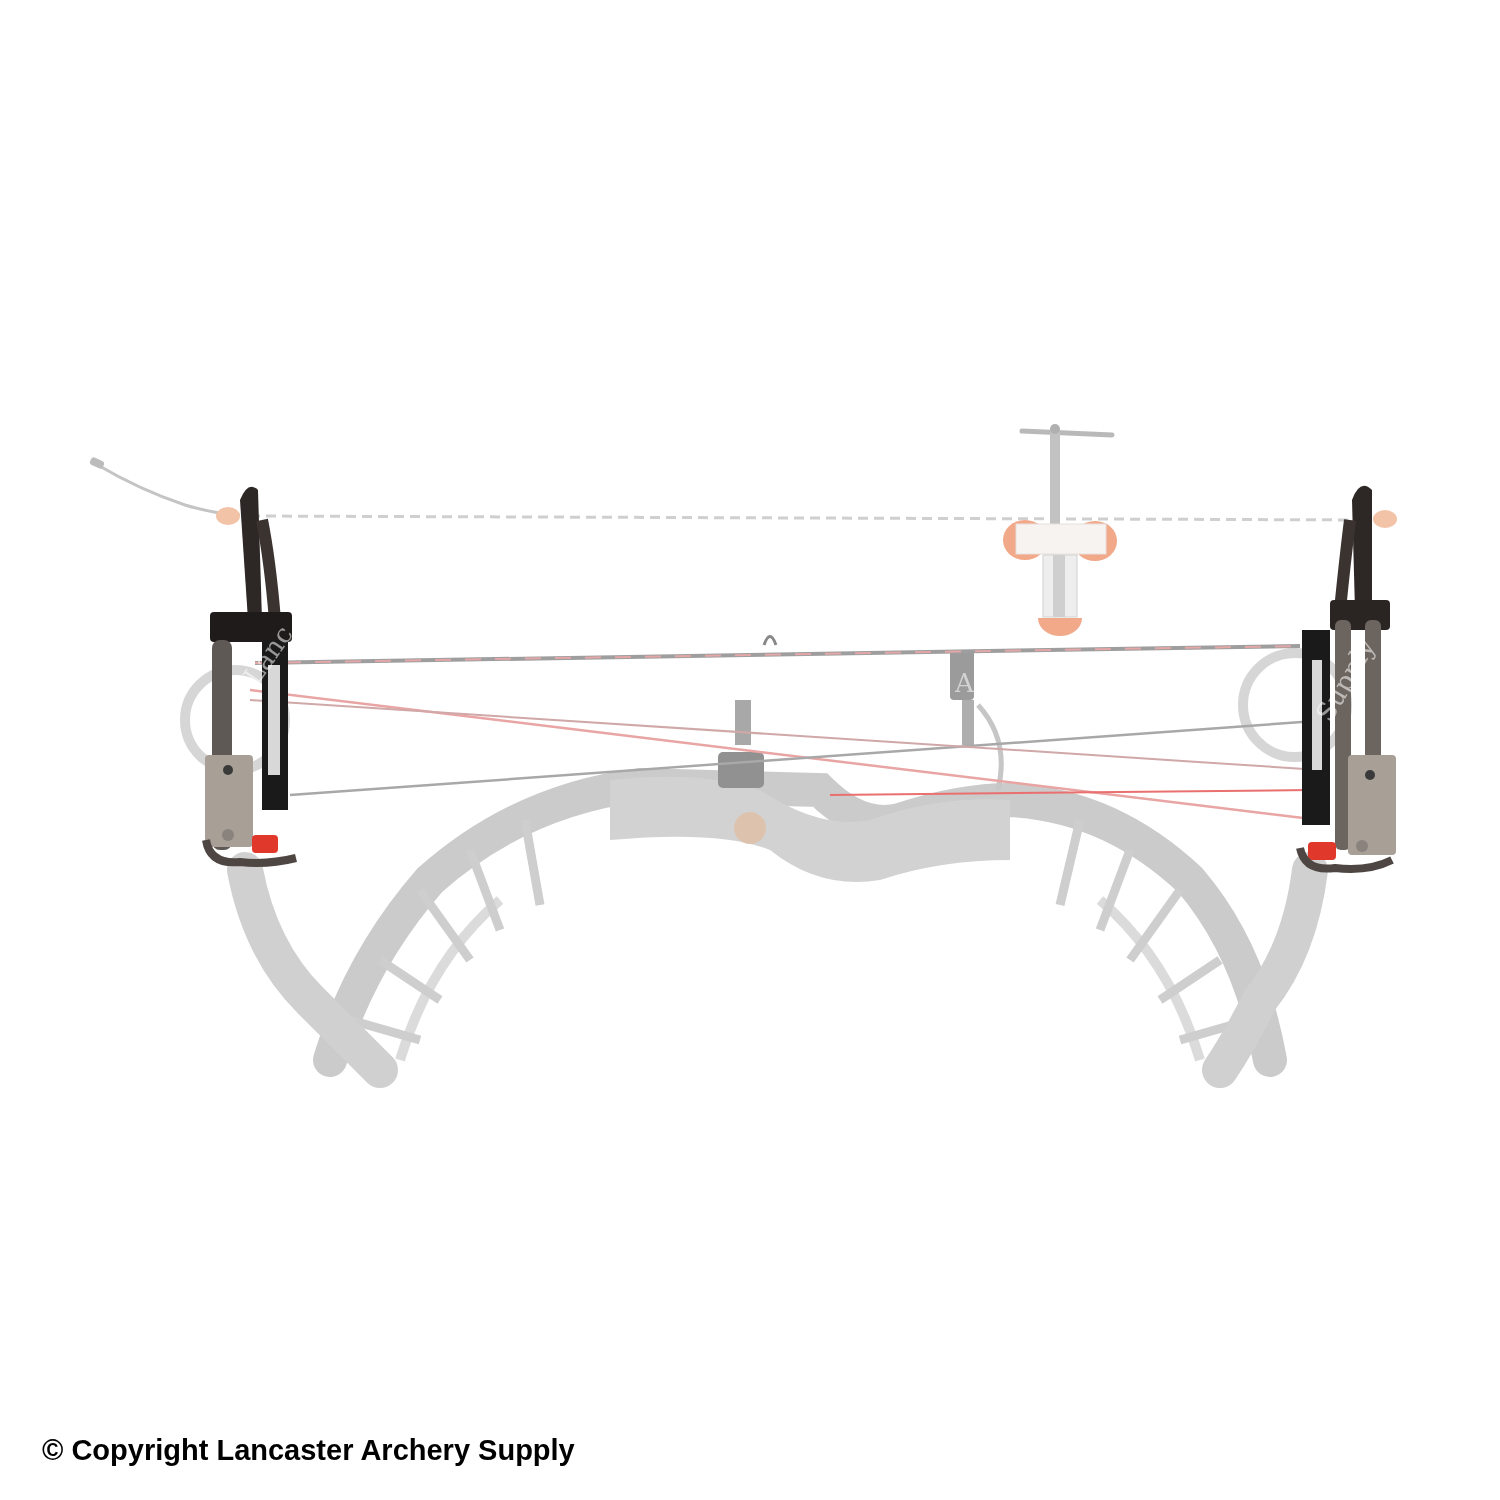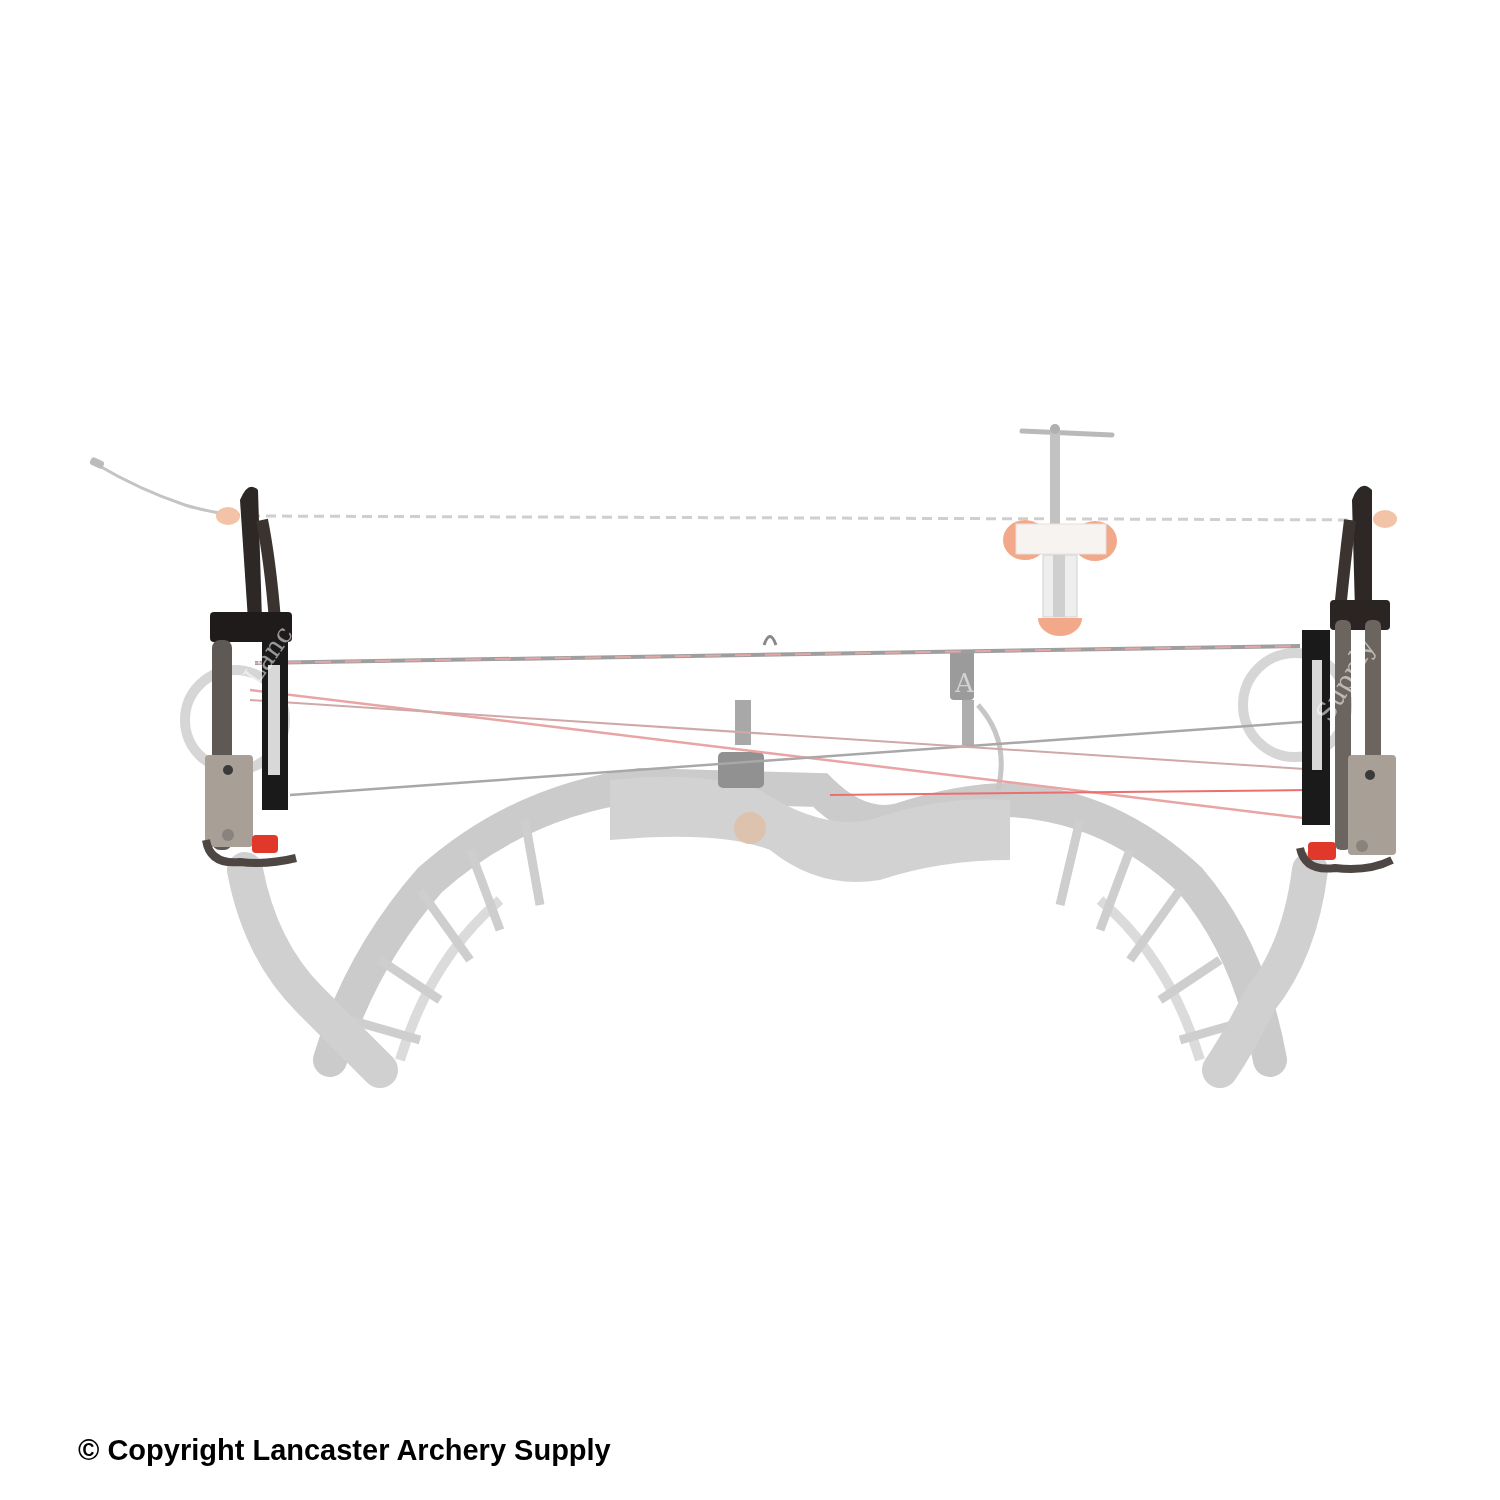--- a/index.html
+++ b/index.html
@@ -1,21 +1,21 @@
 <!DOCTYPE html>
 <html><head>
   <meta charset="utf-8">
   <style>
     html, body { margin: 0; padding: 0; background: #ffffff; }
     .stage { position: relative; width: 1500px; height: 1500px; background: #ffffff; overflow: hidden; }
     svg.scene { position: absolute; left: 0; top: 0; width: 1500px; height: 1500px; }
     .caption {
       position: absolute; left: 42px; top: 1434px;
       font-family: "Liberation Sans", sans-serif; font-weight: bold;
-      font-size: 29px; color: #000000; letter-spacing: 0px; white-space: nowrap; margin-left: 36px;
+      font-size: 29px; color: #000000; letter-spacing: 0px; white-space: nowrap;
     }
     .watermark {
       position: absolute; font-family: "DejaVu Serif", serif; color: rgba(255,255,255,0.55);
       font-size: 26px; pointer-events: none;
     }
   </style>
 </head>
 <body>
 
 <div class="stage">

